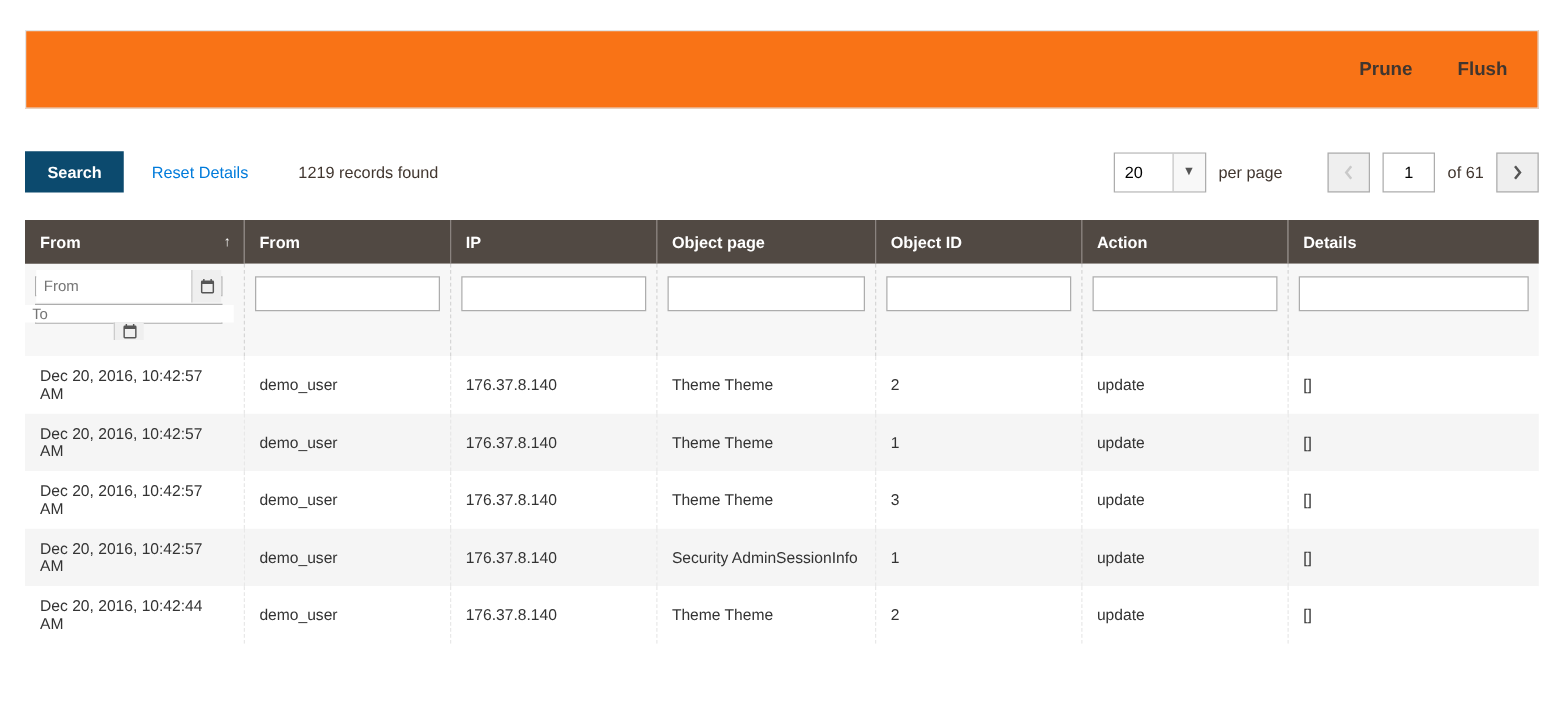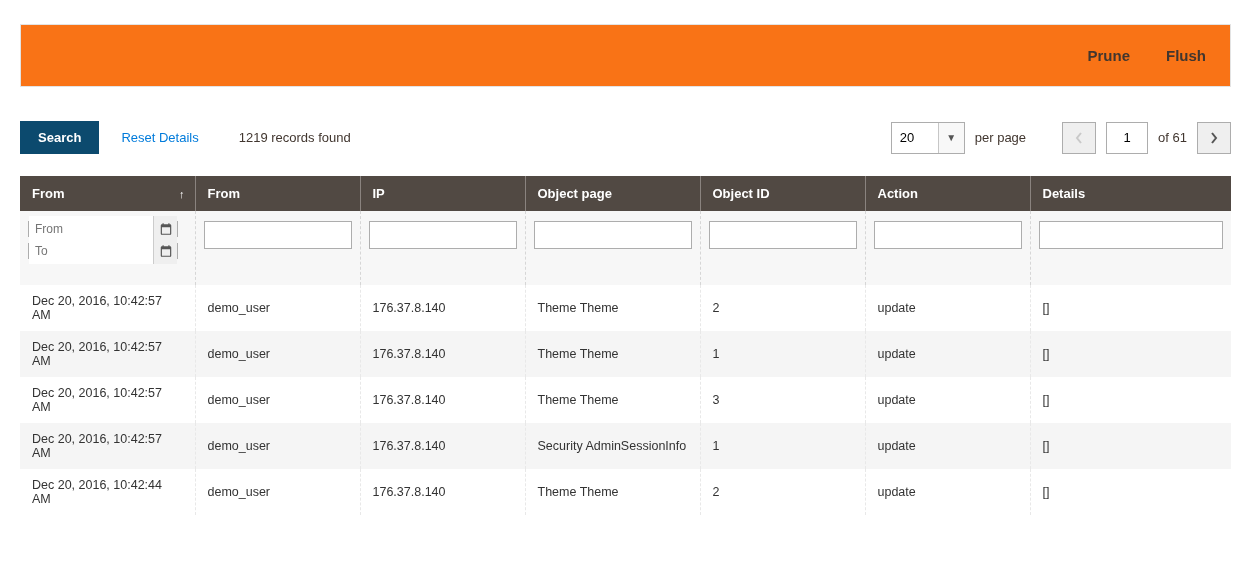--- a/index.html
+++ b/index.html
@@ -112,21 +112,21 @@
       <tr class="filters">
         <td>
           <div class="date-wrap">
             <input placeholder="From" style="">
             <div class="cal-btn">
               <svg width="14" height="14" viewBox="0 0 24 24" fill="#555">
                   <path d="M19 4h-1V2h-2v2H8V2H6v2H5a2 2 0 00-2 2v14a2 2 0 002 2h14a2 2 0 002-2V6a2 2 0 00-2-2zm0 16H5V9h14v11z"></path>
                 </svg>
             </div>
           </div>
-          <div class="date-wrap" style="margin-top:6px;">
+          <div class="date-wrap" style="margin-top:6px;flex-direction:column;">
             <input placeholder="To" style="">
             <div class="cal-btn">
               <svg width="14" height="14" viewBox="0 0 24 24" fill="#555">
                   <path d="M19 4h-1V2h-2v2H8V2H6v2H5a2 2 0 00-2 2v14a2 2 0 002 2h14a2 2 0 002-2V6a2 2 0 00-2-2zm0 16H5V9h14v11z"></path>
                 </svg>
             </div>
           </div>
         </td>
         <td><input class="txt" style=""></td>
         <td><input class="txt" style=""></td>

